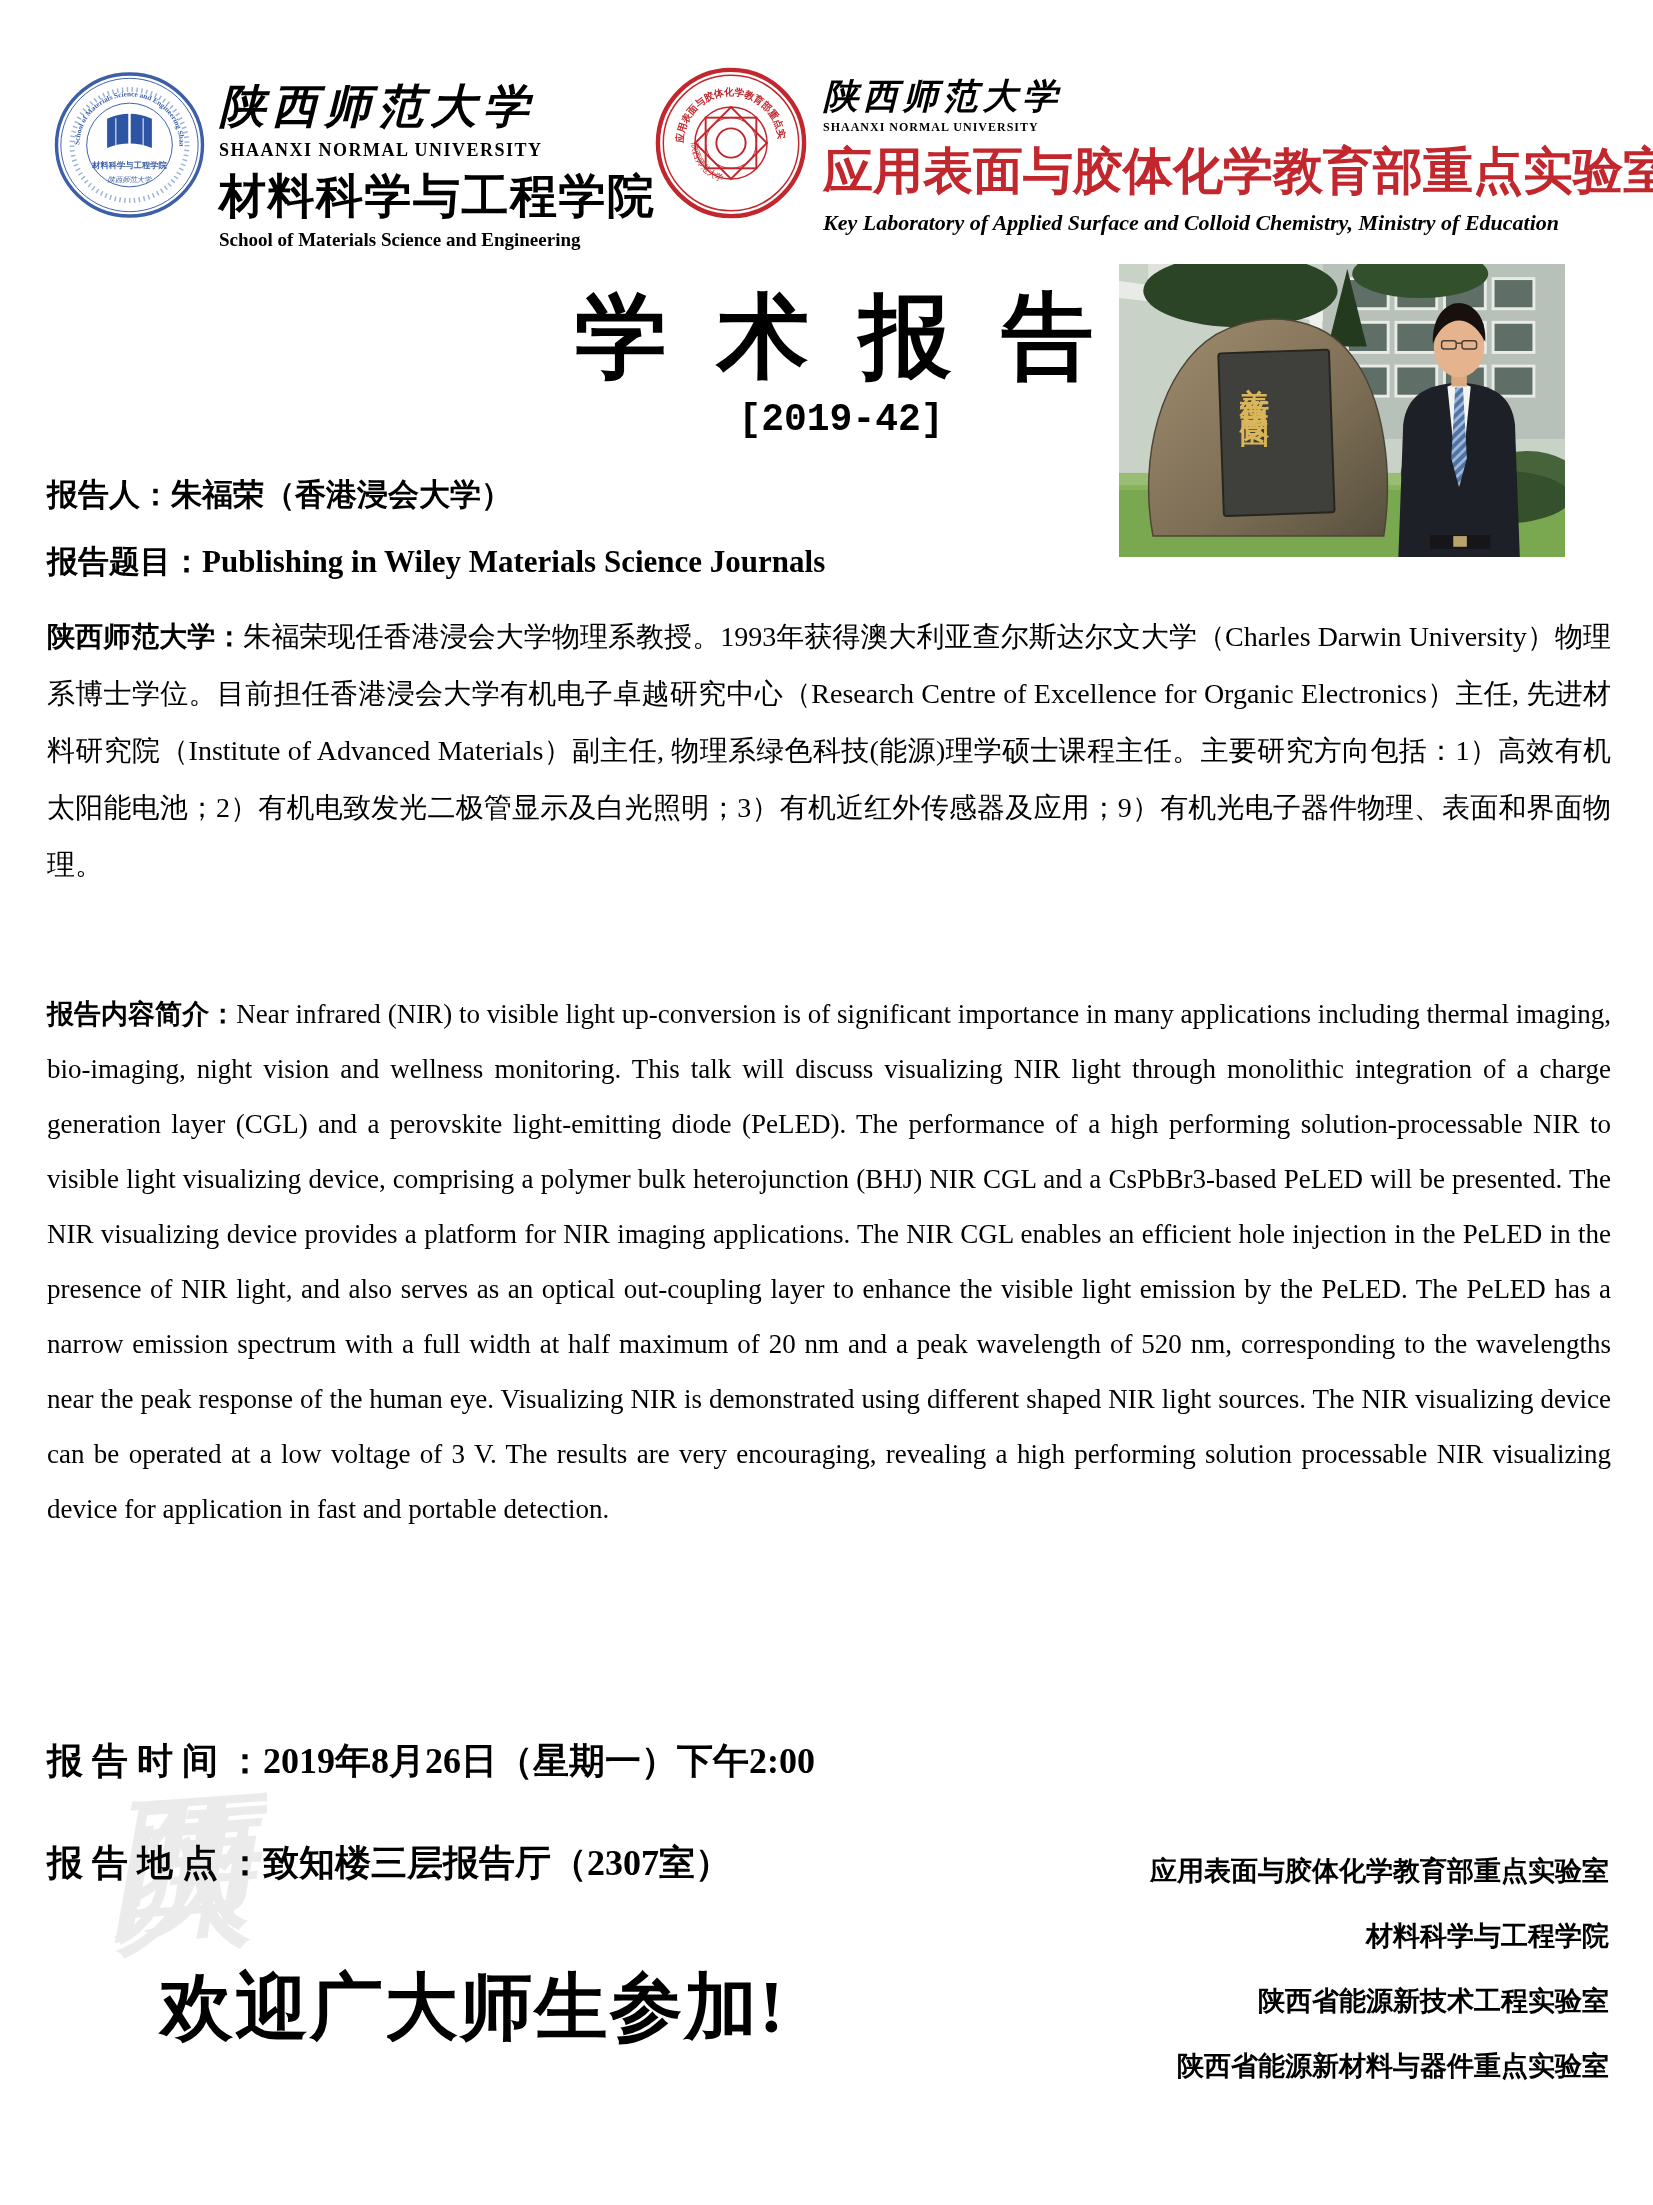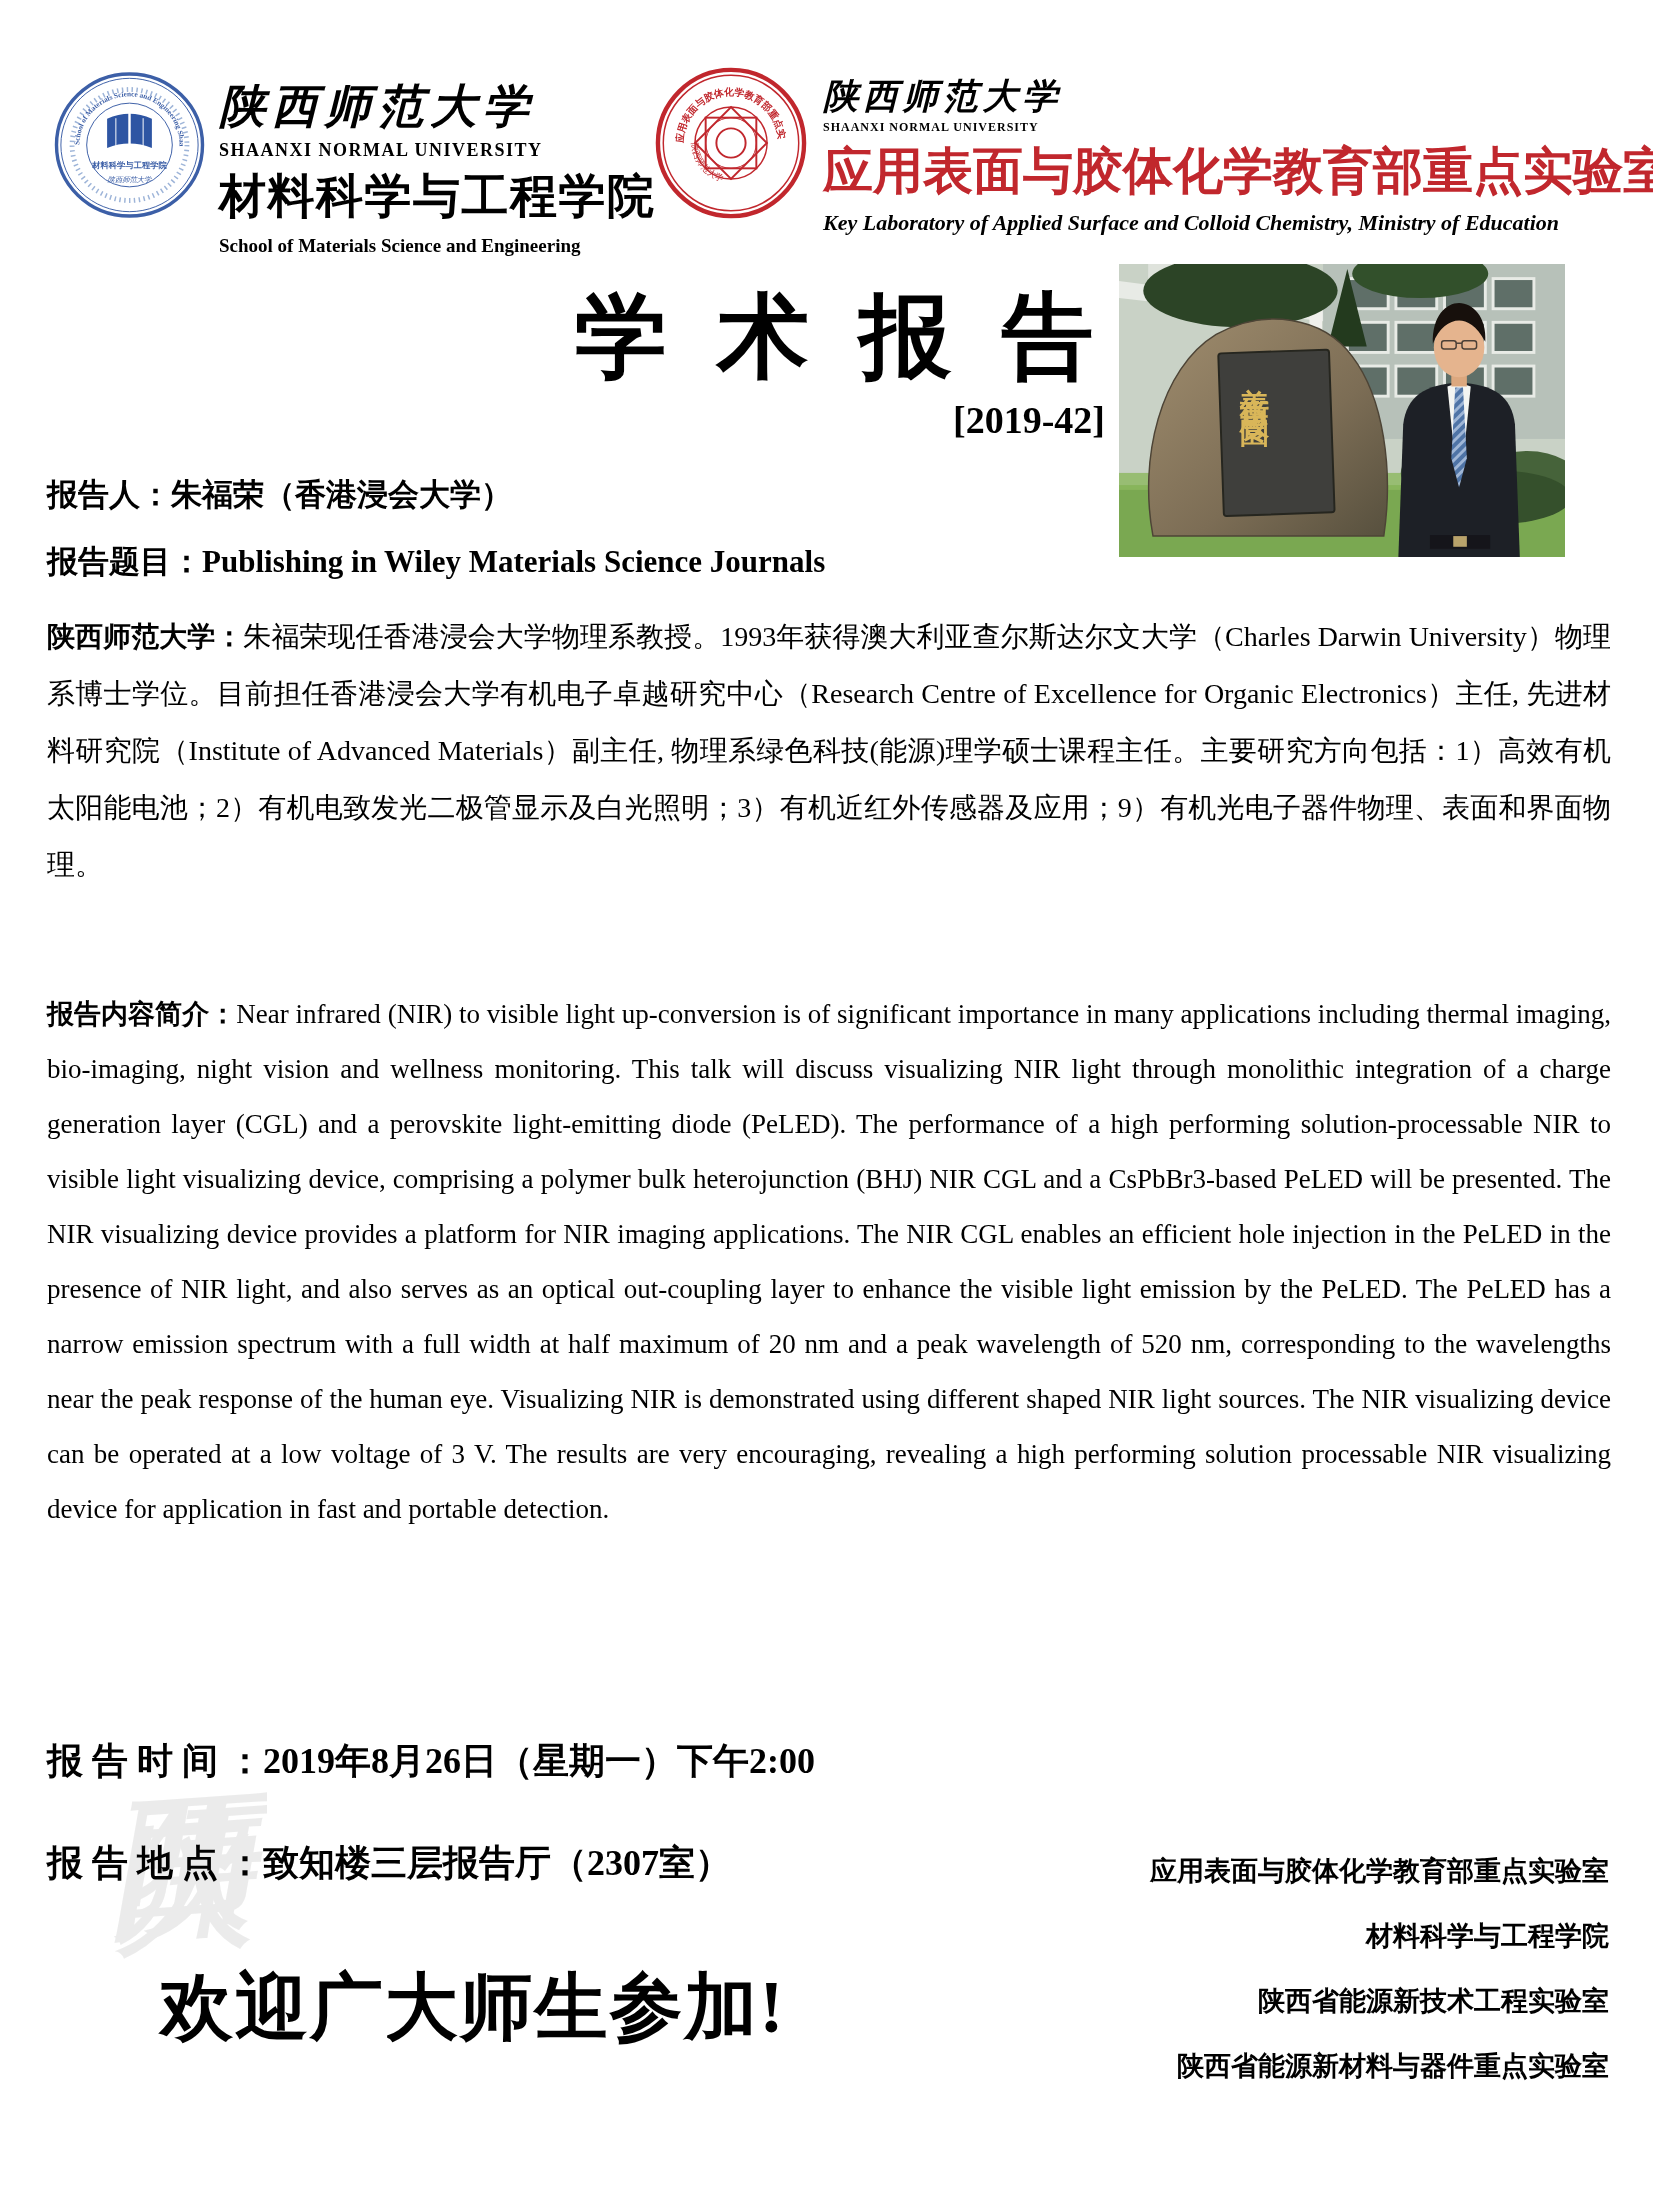--- a/index.html
+++ b/index.html
@@ -12,33 +12,33 @@
     position:relative;width:1654px;height:2205px;background:#ffffff;
     font-family:"Liberation Serif","DejaVu Serif",serif;color:#000;overflow:hidden;
   }
   .abs{position:absolute;}
 
   
   .hdr-left-text{left:219px;top:76px;width:438px;}
   .cal-lg{font-size:46px;font-style:italic;font-weight:bold;letter-spacing:6.8px;white-space:nowrap;}
   .cap-lg{font-size:18px;font-weight:bold;letter-spacing:1.5px;margin-top:1.9px;white-space:nowrap;}
   .school-cn{font-size:47px;font-weight:900;letter-spacing:1.5px;margin-top:3.9px;white-space:nowrap;}
-  .school-en{font-size:19px;font-weight:600;margin-top:7px;white-space:nowrap;}
+  .school-en{font-size:19px;font-weight:600;margin-top:1px;white-space:nowrap;}
 
   .hdr-right-text{left:823px;top:73px;width:833px;}
   .cal-sm{font-size:35px;font-style:italic;font-weight:bold;letter-spacing:4.9px;white-space:nowrap;}
   .cap-sm{font-size:12px;font-weight:bold;letter-spacing:1px;white-space:nowrap;}
   .lab-cn{font-size:50px;font-weight:900;color:var(--red);white-space:nowrap;margin-top:2.9px;}
   .lab-en{font-size:22px;font-weight:bold;font-style:italic;margin-top:4.9px;white-space:nowrap;}
 
   
   .title-main{left:559px;top:275px;width:564px;text-align:center;
     font-size:92px;font-weight:bold;letter-spacing:13.6px;white-space:nowrap;}
-  .title-num{left:541px;top:398px;width:564px;text-align:right;
-    font-size:38px;font-weight:bold;}
+  .title-num{left:559px;top:398px;width:564px;text-align:center;
+    font-size:38px;font-weight:bold;font-family:Liberation Mono, monospace;}
 
   
   .line-speaker{left:47px;top:474px;font-size:31px;font-weight:bold;white-space:nowrap;}
   .line-topic{left:47px;top:541px;font-size:31px;font-weight:bold;white-space:nowrap;}
 
   .para{margin:0;text-align:justify;}
   .para .lbl{font-weight:bold;}
   .bio-para{left:47px;top:608px;width:1564px;font-size:28px;line-height:57px;}
   .abs-para{left:47px;top:987px;width:1564px;font-size:27px;line-height:55px;}
 

